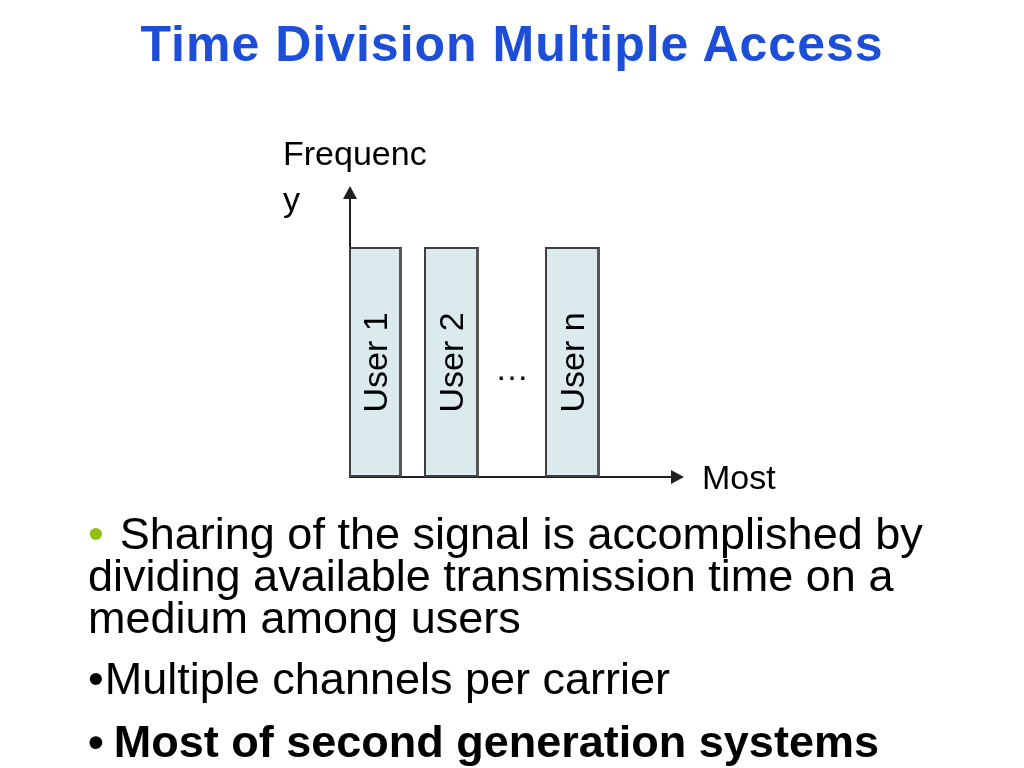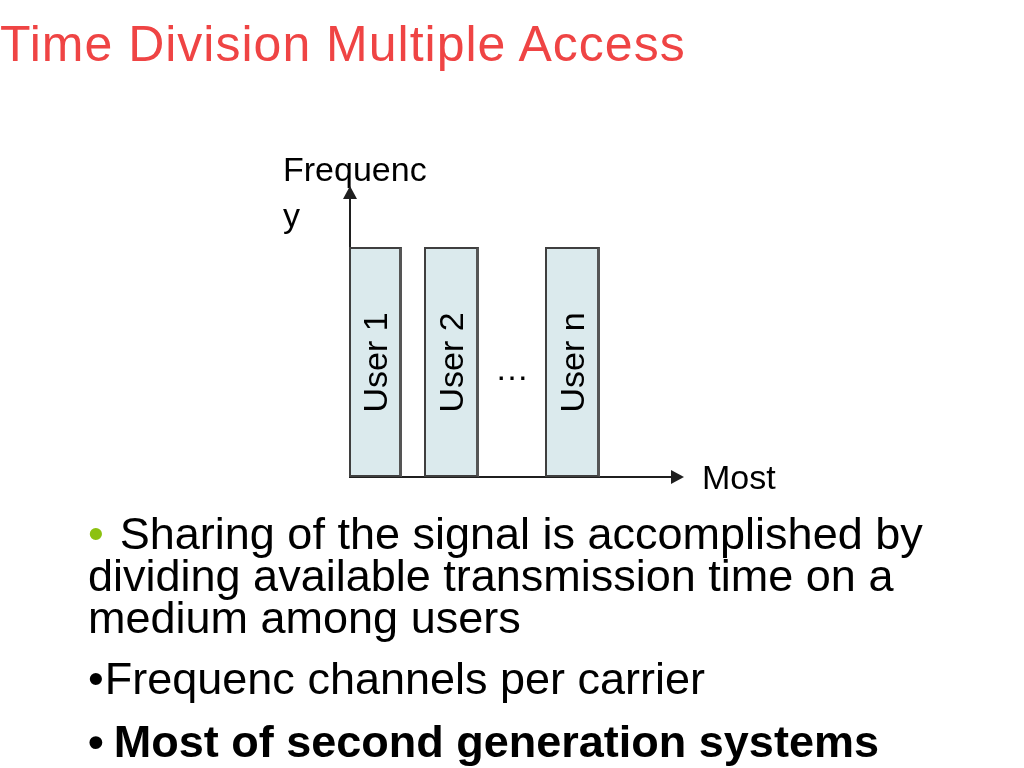--- a/index.html
+++ b/index.html
@@ -16,34 +16,35 @@
     font-family: "Liberation Sans", "DejaVu Sans", sans-serif;
     color: #000000;
   }
 
   
   .title {
     position: absolute;
     top: 18px;
     left: 0;
     right: 0;
+    text-align: center;
     font-size: 50px;
     line-height: 53px;
     letter-spacing: 1px;
-    color: #ef4444;
-    font-weight: 400;
+    color: #1d4ed8;
+    font-weight: 700;
   }
 
   
   .diagram { position: absolute; inset: 0; }
 
   .freq-label {
     position: absolute;
     left: 283px;
-    top: 146px;
+    top: 130px;
     font-size: 34px;
     line-height: 46px;
     white-space: nowrap;
   }
 
   .y-axis-line {
     position: absolute;
     left: 349px;
     top: 198px;
     width: 2px;
@@ -167,20 +168,20 @@
       <span class="bar-label">User n</span>
     </div>
 
   </section>
 
   <section class="bullets">
     <p class="b1">
       <span class="marker">•</span><span>Sharing of the signal is accomplished by dividing available transmission time on a medium among users</span>
     </p>
     <p class="b2">
-      <span class="marker">•</span><span>Frequenc channels per carrier</span>
+      <span class="marker">•</span><span>Multiple channels per carrier</span>
     </p>
     <p class="b3">
       <span class="marker">•</span><span>Most of second generation systems use TDMA</span>
     </p>
   </section>
 
 </div>
 
 </body></html>

